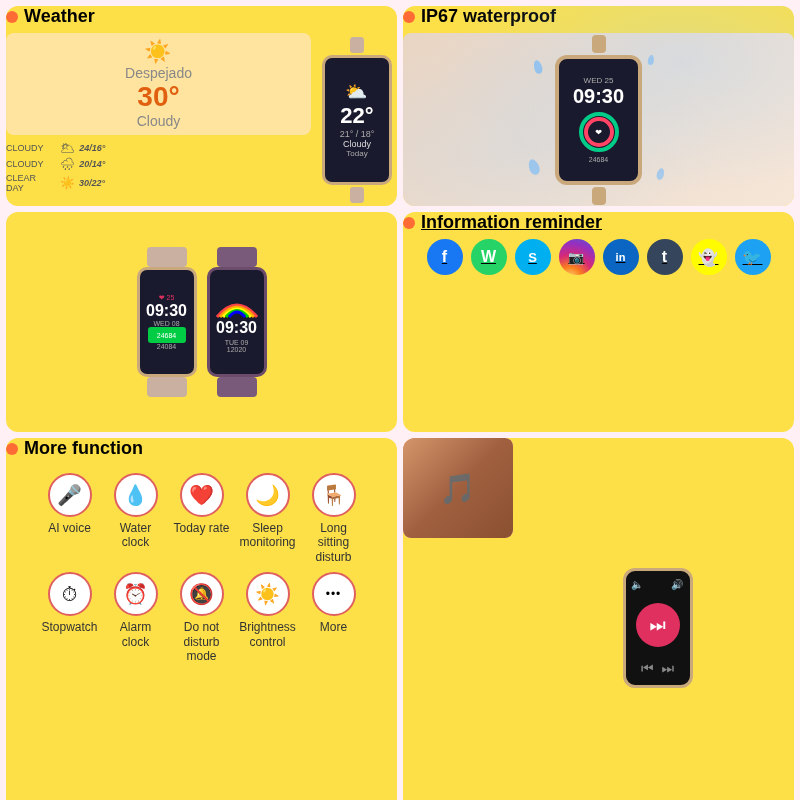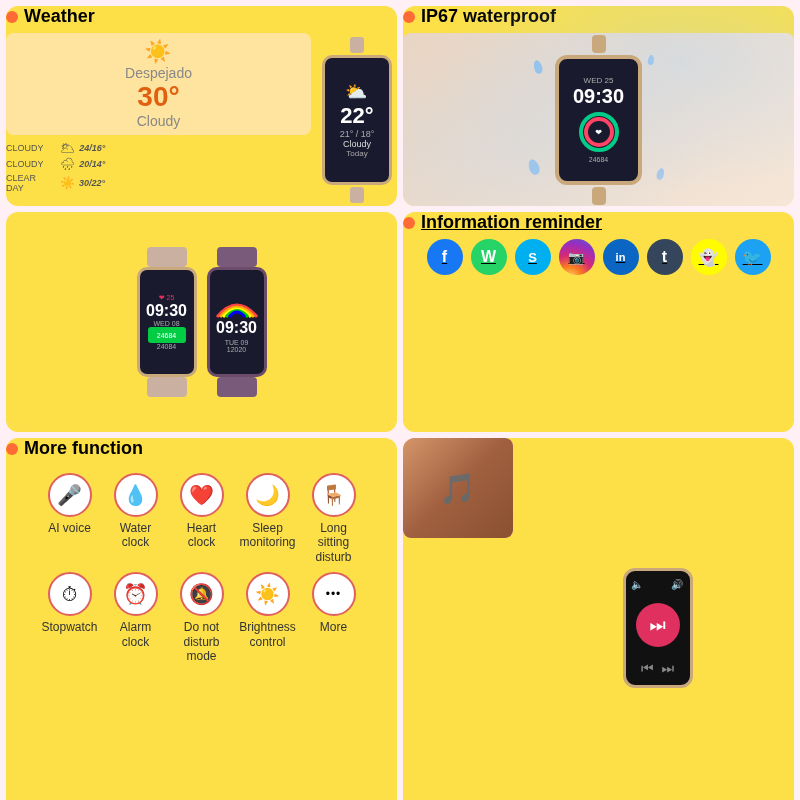--- a/index.html
+++ b/index.html
@@ -483,21 +483,21 @@
       <div class="func-item">
         <div class="func-icon-circle">🎤</div>
         <span class="func-label">AI voice</span>
       </div>
       <div class="func-item">
         <div class="func-icon-circle">💧</div>
         <span class="func-label">Water clock</span>
       </div>
       <div class="func-item">
         <div class="func-icon-circle">❤️</div>
-        <span class="func-label">Heart clock</span>
+        <span class="func-label">Today rate</span>
       </div>
       <div class="func-item">
         <div class="func-icon-circle">🌙</div>
         <span class="func-label">Sleep monitoring</span>
       </div>
       <div class="func-item">
         <div class="func-icon-circle">🪑</div>
         <span class="func-label">Long sitting disturb</span>
       </div>
     </div>

